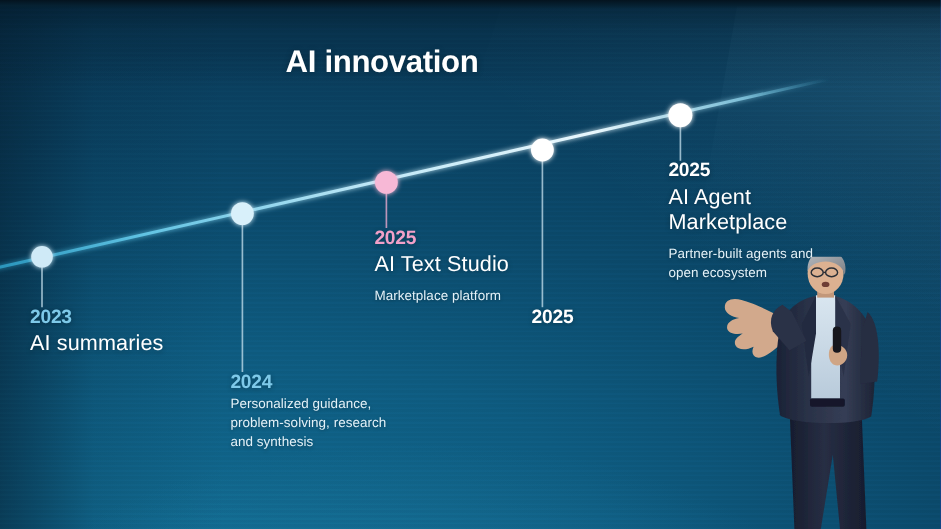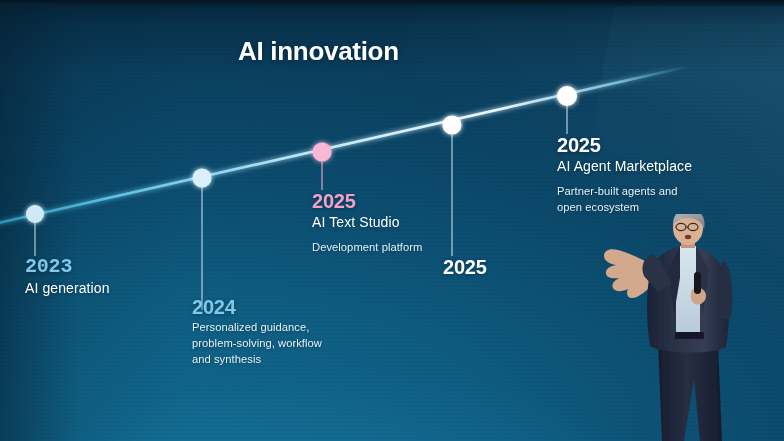--- a/index.html
+++ b/index.html
@@ -82,29 +82,29 @@
     left: 0; top: 0;
     width: 784px; height: 441px;
     pointer-events: none;
   }
 
   
   .milestone {
     position: absolute;
   }
   .m-year {
-    font-size: 20px;
+    font-size: 16px;
     font-weight: bold;
     letter-spacing: -0.2px;
     line-height: 1.12;
     margin: 0 0 2px 0;
     text-shadow: 0 1px 4px rgba(0,0,0,.30);
   }
   .m-title {
-    font-size: 14px;
+    font-size: 18px;
     font-weight: 300;
     color: #ffffff;
     line-height: 1.18;
     letter-spacing: 0.1px;
     margin: 0 0 9px 0;
     text-shadow: 0 1px 4px rgba(0,0,0,.28);
   }
   .m-desc {
     font-size: 11.2px;
     font-weight: 400;
@@ -162,33 +162,33 @@
     <line x1="567" y1="100" x2="567" y2="134" stroke="#cfe8f4" stroke-width="1.4" stroke-opacity="0.72"></line>
 
     <circle cx="35" cy="214" r="9" fill="#cfeaf7" filter="url(#softGlow)"></circle>
     <circle cx="202" cy="178" r="9.5" fill="#d8f0fa" filter="url(#softGlow)"></circle>
     <circle cx="322" cy="152" r="9.5" fill="#f7b8d6" filter="url(#softGlow)"></circle>
     <circle cx="452" cy="125" r="9.5" fill="#ffffff" filter="url(#softGlow)"></circle>
     <circle cx="567" cy="96" r="10" fill="#ffffff" filter="url(#softGlow)"></circle>
   </svg>
 
   <div class="milestone" style="left:25px; top:256px; width:145px;">
-    <div class="m-year" style="color:#7ec9e9;font-family:Liberation Mono, monospace;">2023</div>
-    <div class="m-title">AI generation</div>
-  </div>
-
-  <div class="milestone" style="left:192px; top:296px; width:150px;">
+    <div class="m-year" style="color:#7ec9e9;">2023</div>
+    <div class="m-title">AI summaries</div>
+  </div>
+
+  <div class="milestone" style="left:192px; top:310px; width:150px;">
     <div class="m-year" style="color:#7ec9e9;">2024</div>
-    <div class="m-desc">Personalized guidance, problem-solving, workflow and synthesis</div>
+    <div class="m-desc">Personalized guidance, problem-solving, research and synthesis</div>
   </div>
 
   <div class="milestone" style="left:312px; top:190px; width:120px;">
     <div class="m-year" style="color:#f2a0c8;">2025</div>
     <div class="m-title">AI Text Studio</div>
-    <div class="m-desc">Development platform</div>
+    <div class="m-desc">Marketplace platform</div>
   </div>
 
   <div class="milestone" style="left:443px; top:256px; width:118px;">
     <div class="m-year" style="color:#ffffff;">2025</div>
   </div>
 
   <div class="milestone" style="left:557px; top:134px; width:140px;">
     <div class="m-year" style="color:#ffffff;">2025</div>
     <div class="m-title">AI Agent Marketplace</div>
     <div class="m-desc">Partner-built agents and open ecosystem</div>

